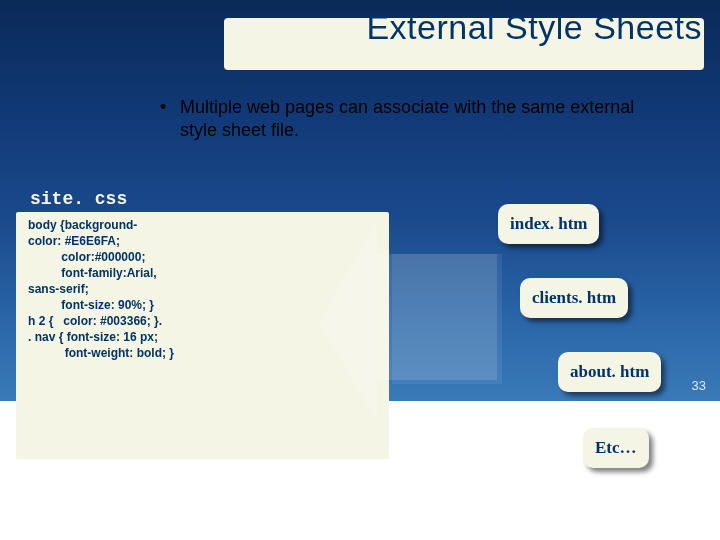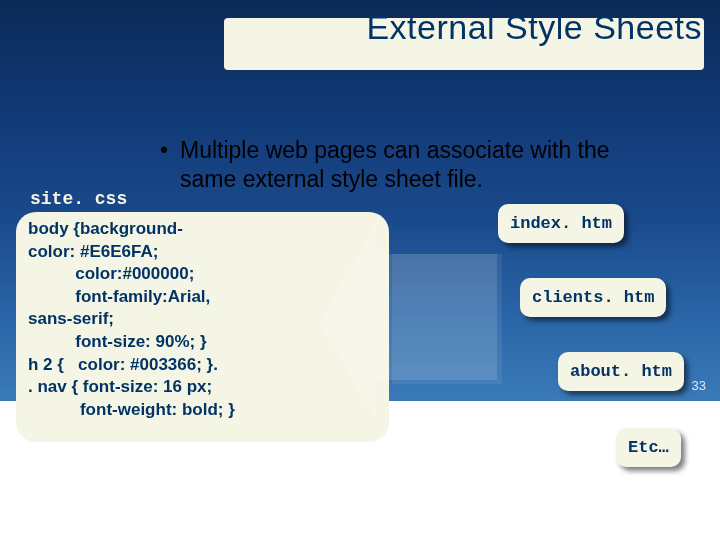--- a/index.html
+++ b/index.html
@@ -35,23 +35,22 @@
     letter-spacing: 0.5px;
     text-align: right;
     font-family: Arial, sans-serif;
   }
   .bullet-block {
     position: absolute;
     top: 96px;
     left: 160px;
     width: 510px;
     color: #000;
-    font-size: 23px;
+    font-size: 18px;
     line-height: 1.25;
-    margin-top: 40px;
   }
   .bullet {
     display: inline-block;
     vertical-align: top;
     width: 20px;
   }
   .bullet-text {
     display: inline-block;
     width: 480px;
   }
@@ -64,26 +63,26 @@
     font-size: 18px;
     font-family: Liberation Mono, monospace;
   }
   .code-box {
     position: absolute;
     top: 212px;
     left: 16px;
     width: 353px;
     height: 222px;
     background: #f5f5e6;
-    border-radius: 20px;
+    border-radius: 2px;
     color: #003366;
     font-family: Verdana, Arial, sans-serif;
     font-weight: bold;
-    font-size: 17px;
-    padding: 6px 8px 2px 12px;
+    font-size: 12px;
+    padding: 6px 8px 19px 12px;
     line-height: 1.33;
     white-space: pre;
   }
   .arrow-body {
     position: absolute;
     top: 254px;
     left: 375px;
     width: 122px;
     height: 126px;
     background: rgba(255,255,255,0.12);
@@ -107,30 +106,30 @@
     width: 110px;
     height: 130px;
     background: rgba(255,255,255,0.08);
   }
   .file-box {
     position: absolute;
     background: #f5f5e6;
     border-radius: 10px;
     color: #003366;
     font-weight: bold;
-    font-family: Liberation Mono, monospace;
+    font-family: Liberation Serif, serif;
     font-size: 17px;
     padding: 10px 12px;
     box-shadow: 4px 4px 5px rgba(0,0,0,0.5);
     white-space: nowrap;
   }
   .box1 { top: 204px; left: 498px; }
   .box2 { top: 278px; left: 520px; }
   .box3 { top: 352px; left: 558px; }
-  .box4 { top: 428px; left: 616px; }
+  .box4 { top: 428px; left: 583px; }
   .page-num {
     position: absolute;
     bottom: 8px;
     right: 14px;
     color: #d8e8f3;
     font-size: 13px;
   }
 </style>
 </head>
 <body>

